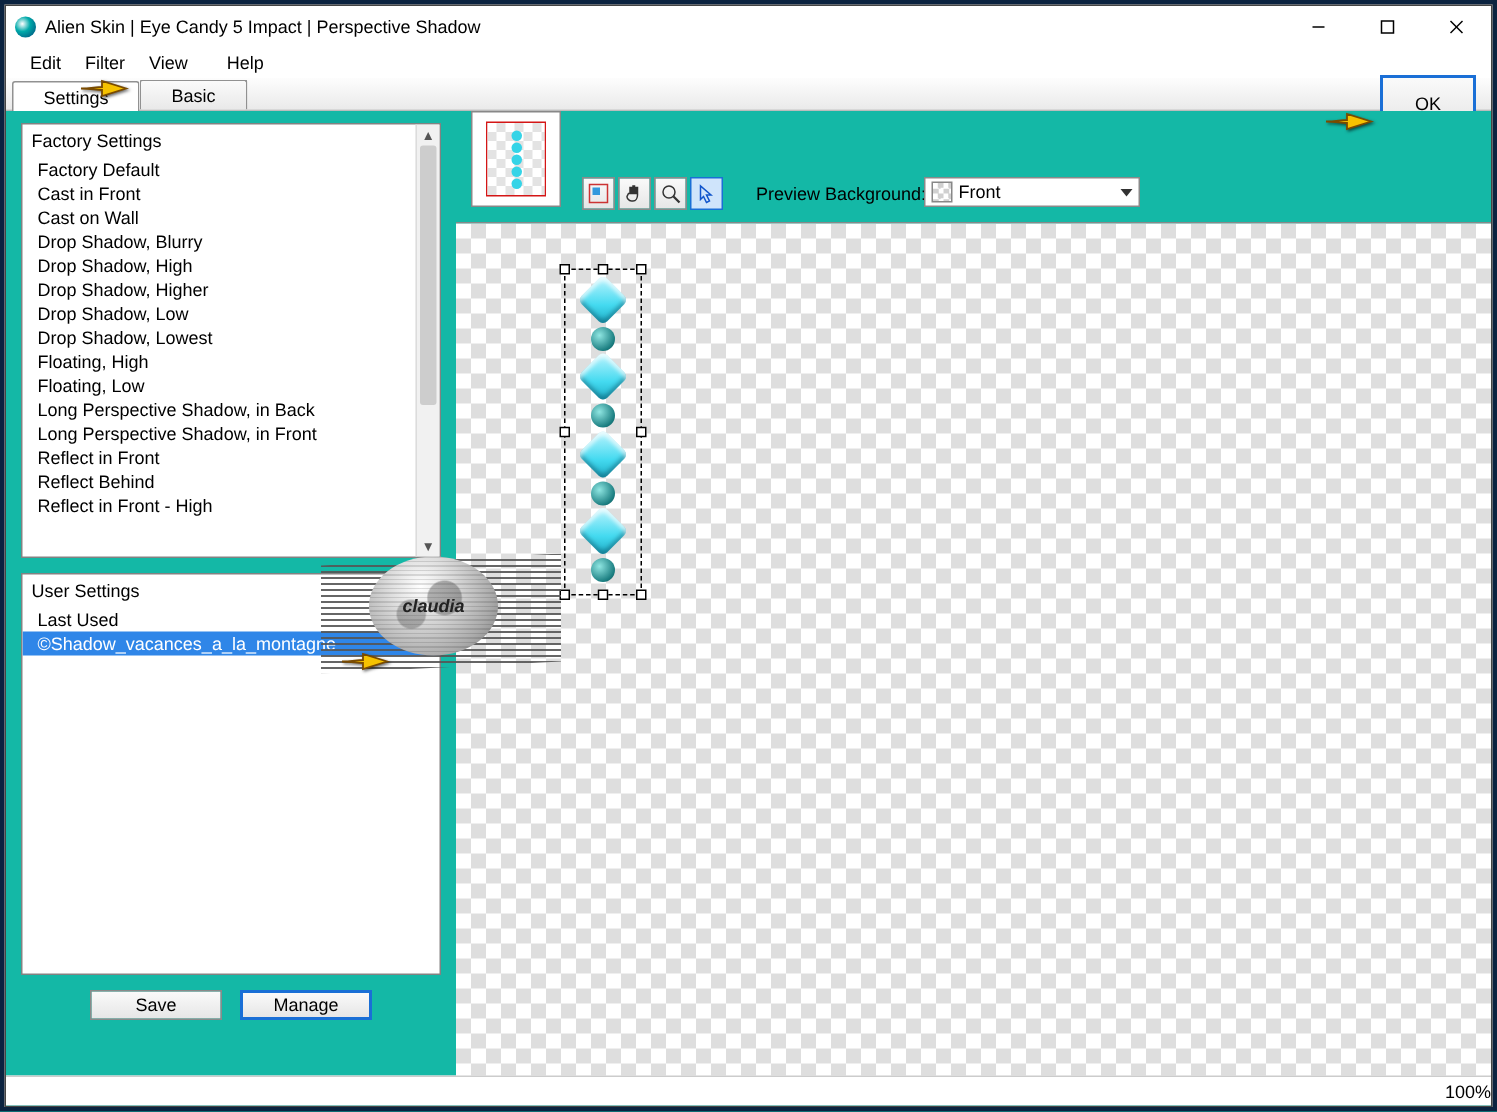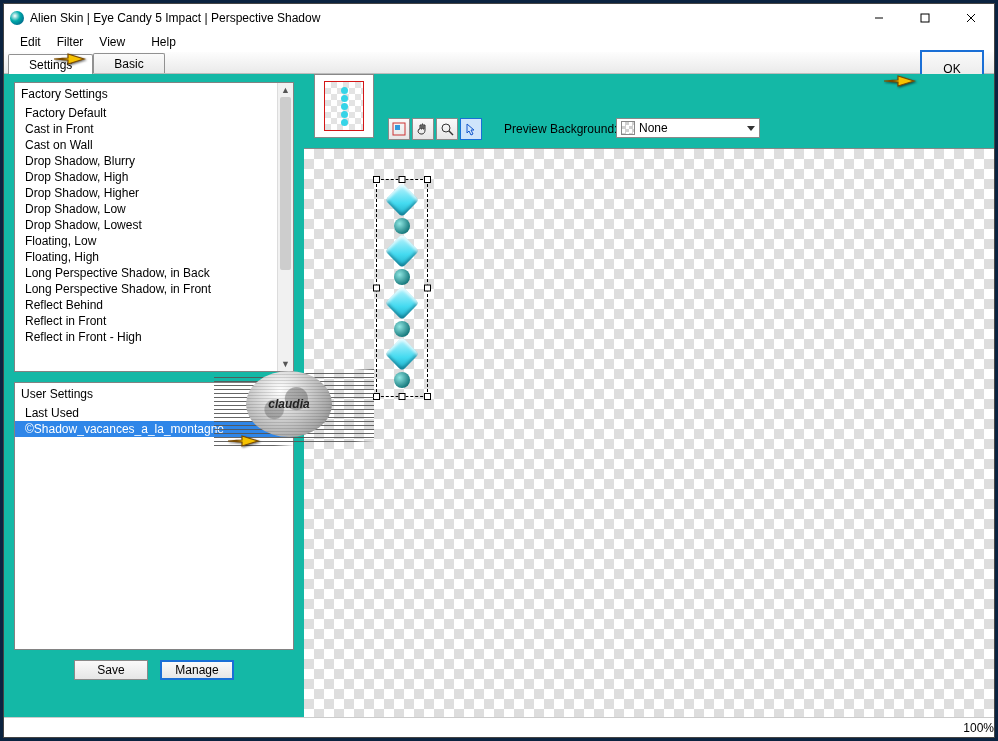--- a/index.html
+++ b/index.html
@@ -30,21 +30,21 @@
 .scroll .thumb { position: absolute; left: 2px; right: 2px; top: 14px; height: 60%; background: #cdcdcd; border-radius: 2px; }
 .scroll .arrow { position: absolute; left: 0; right: 0; height: 14px; display: flex; align-items: center; justify-content: center; color: #555; font-size: 9px; }
 .scroll .arrow.up { top: 0; }
 .scroll .arrow.down { bottom: 0; }
 .lb-header { font-size: 12px; padding: 4px 6px; border-bottom: 0; }
 .lb-item { padding: 1px 10px 1px 10px; cursor: default; white-space: nowrap; }
 .lb-item.selected { background: #2f86e8; color: #fff; }
 #factory-listbox { height: 290px; overflow: hidden; }
 #user-listbox { height: 268px; margin-top: 10px; overflow: hidden; }
 .btnrow { display: flex; justify-content: center; gap: 12px; margin-top: 10px; }
-.pbtn { width:74px; height: 20px; display:flex; align-items:center; justify-content:center; background: linear-gradient(#fafafa,#e6e6e6); border:1px solid #8a8a8a; cursor:default; }
+.pbtn { width:88px; height: 20px; display:flex; align-items:center; justify-content:center; background: linear-gradient(#fafafa,#e6e6e6); border:1px solid #8a8a8a; cursor:default; }
 .pbtn.focus { border: 2px solid #1a6fd6; }
 
 .rightpanel { flex: 1; position: relative; padding: 0; }
 
 .thumbstrip { position: absolute; left: 10px; top: 0; width: 60px; height: 64px; border: 1px solid #888; background:#fff; display:flex; align-items:center; justify-content:center; }
 .thumb-inner { width: 40px; height: 50px; position: relative; border: 1px solid #d41616; }
 .check-bg { position:absolute; inset:0; background:
   repeating-conic-gradient(#e3e3e3 0 25%, #fff 0 50%);
   background-size: 12px 12px; }
 .thumb-inner .mini { position:absolute; left:50%; top:50%; transform:translate(-50%,-50%); width: 8px; height: 38px; }
@@ -150,26 +150,26 @@
         <div class="lb-header">Factory Settings</div>
         <div id="factory-items">
             <div class="lb-item">Factory Default</div>
             <div class="lb-item">Cast in Front</div>
             <div class="lb-item">Cast on Wall</div>
             <div class="lb-item">Drop Shadow, Blurry</div>
             <div class="lb-item">Drop Shadow, High</div>
             <div class="lb-item">Drop Shadow, Higher</div>
             <div class="lb-item">Drop Shadow, Low</div>
             <div class="lb-item">Drop Shadow, Lowest</div>
+            <div class="lb-item">Floating, High</div>
             <div class="lb-item">Floating, Low</div>
-            <div class="lb-item">Floating, High</div>
             <div class="lb-item">Long Perspective Shadow, in Back</div>
             <div class="lb-item">Long Perspective Shadow, in Front</div>
+            <div class="lb-item">Reflect in Front</div>
             <div class="lb-item">Reflect Behind</div>
-            <div class="lb-item">Reflect in Front</div>
             <div class="lb-item">Reflect in Front - High</div>
           </div>
         <div class="scroll">
           <div class="arrow up">▲</div>
           <div class="thumb"></div>
           <div class="arrow down">▼</div>
         </div>
       </div>
 
       <div class="listbox" id="user-listbox">
@@ -226,21 +226,21 @@
         <div class="toolbtn active">
           <svg viewBox="0 0 14 14">
               <path d="M3 2l0 9 2-2 2 4 2-1-2-4 3 0z" fill="none" stroke="#15c"></path>
             </svg>
         </div>
       </div>
 
       <div class="pbg-label">Preview Background:</div>
       <div class="pbg-select">
         <div class="sw"></div>
-        <span>None</span>
+        <span>Front</span>
         <div class="dd"></div>
       </div>
 
       <div class="canvas-area">
         <div class="checker"></div>
 
         <div class="selection">
           <div class="beadcol">
             <div class="bead-d"></div>
               <div class="bead-c"></div>

